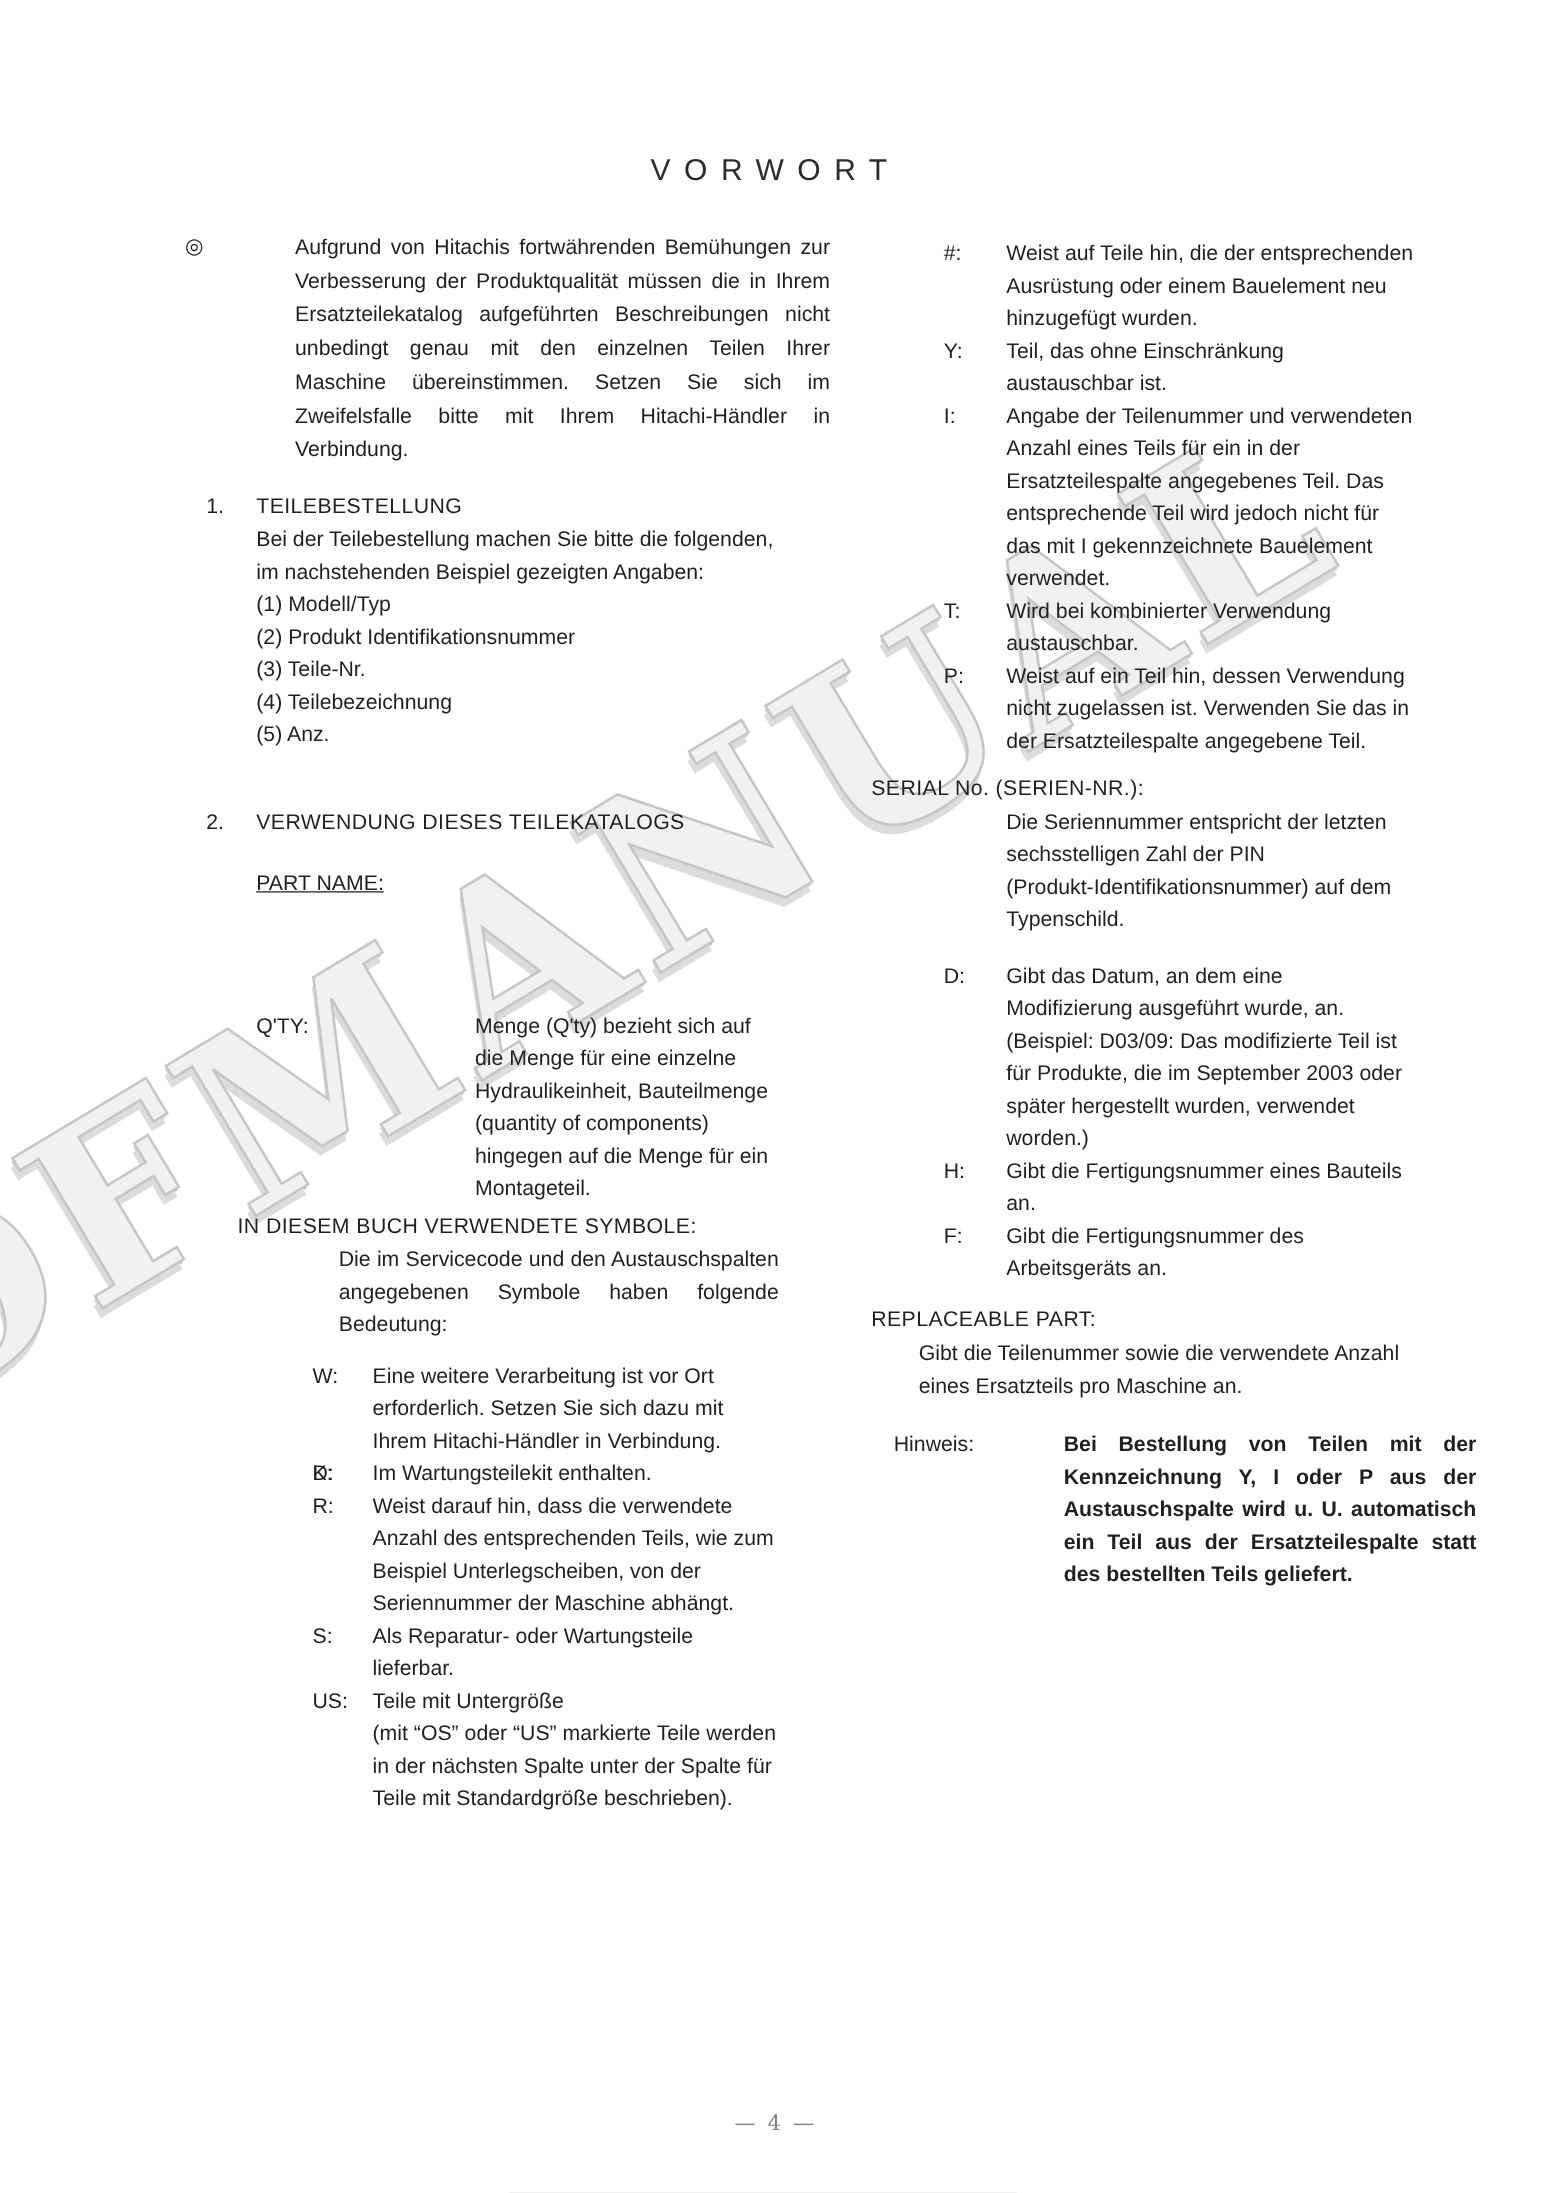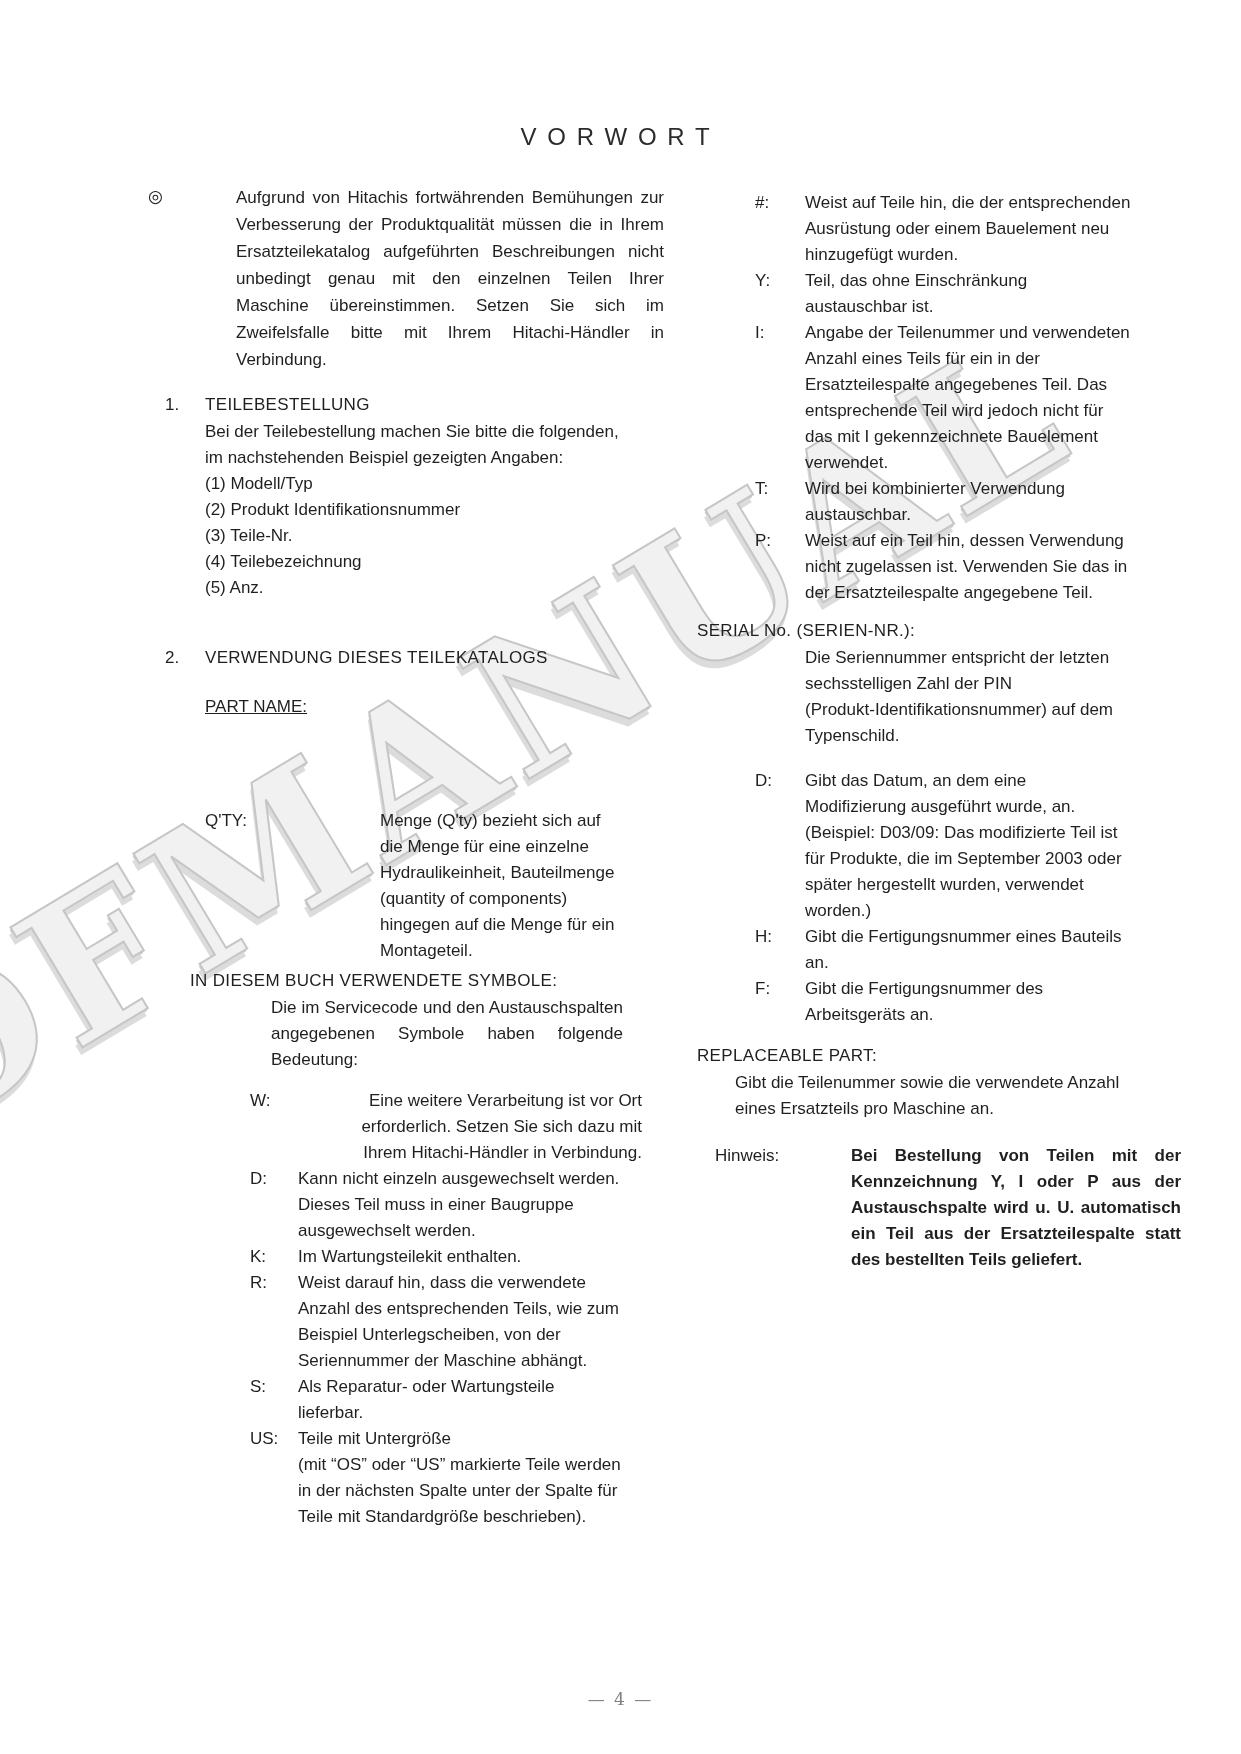--- a/index.html
+++ b/index.html
@@ -96,29 +96,26 @@
 (quantity of components)
 hingegen auf die Menge für ein
 Montageteil.</div>
 
   <div class="abs just" style="left:225px; top:995px; width:352px;">Die im Servicecode und den Austauschspalten angegebenen Symbole haben folgende Bedeutung:</div>
   <div class="abs sec-heading" style="left:190px; top:968px;">IN DIESEM BUCH VERWENDETE SYMBOLE:</div>
 
   <div class="abs" style="left:250px; top:1088px; width:392px;">
     <div class="sym-row">
       <span class="code">W:</span>
-      <span class="pre" style="display:block;text-align:right;">Eine weitere Verarbeitung ist vor Ort
+      <span class="pre" style="display:block;">Eine weitere Verarbeitung ist vor Ort
 erforderlich. Setzen Sie sich dazu mit
 Ihrem Hitachi-Händler in Verbindung.</span>
     </div>
     <div class="sym-row">
       <span class="code">D:</span>
-      <span class="pre" style="display:block;">Kann nicht einzeln ausgewechselt werden.
-Dieses Teil muss in einer Baugruppe
-ausgewechselt werden.</span>
     </div>
     <div class="sym-row">
       <span class="code">K:</span>
       <span class="pre" style="display:block;">Im Wartungsteilekit enthalten.</span>
     </div>
     <div class="sym-row">
       <span class="code">R:</span>
       <span class="pre" style="display:block;">Weist darauf hin, dass die verwendete
 Anzahl des entsprechenden Teils, wie zum
 Beispiel Unterlegscheiben, von der

